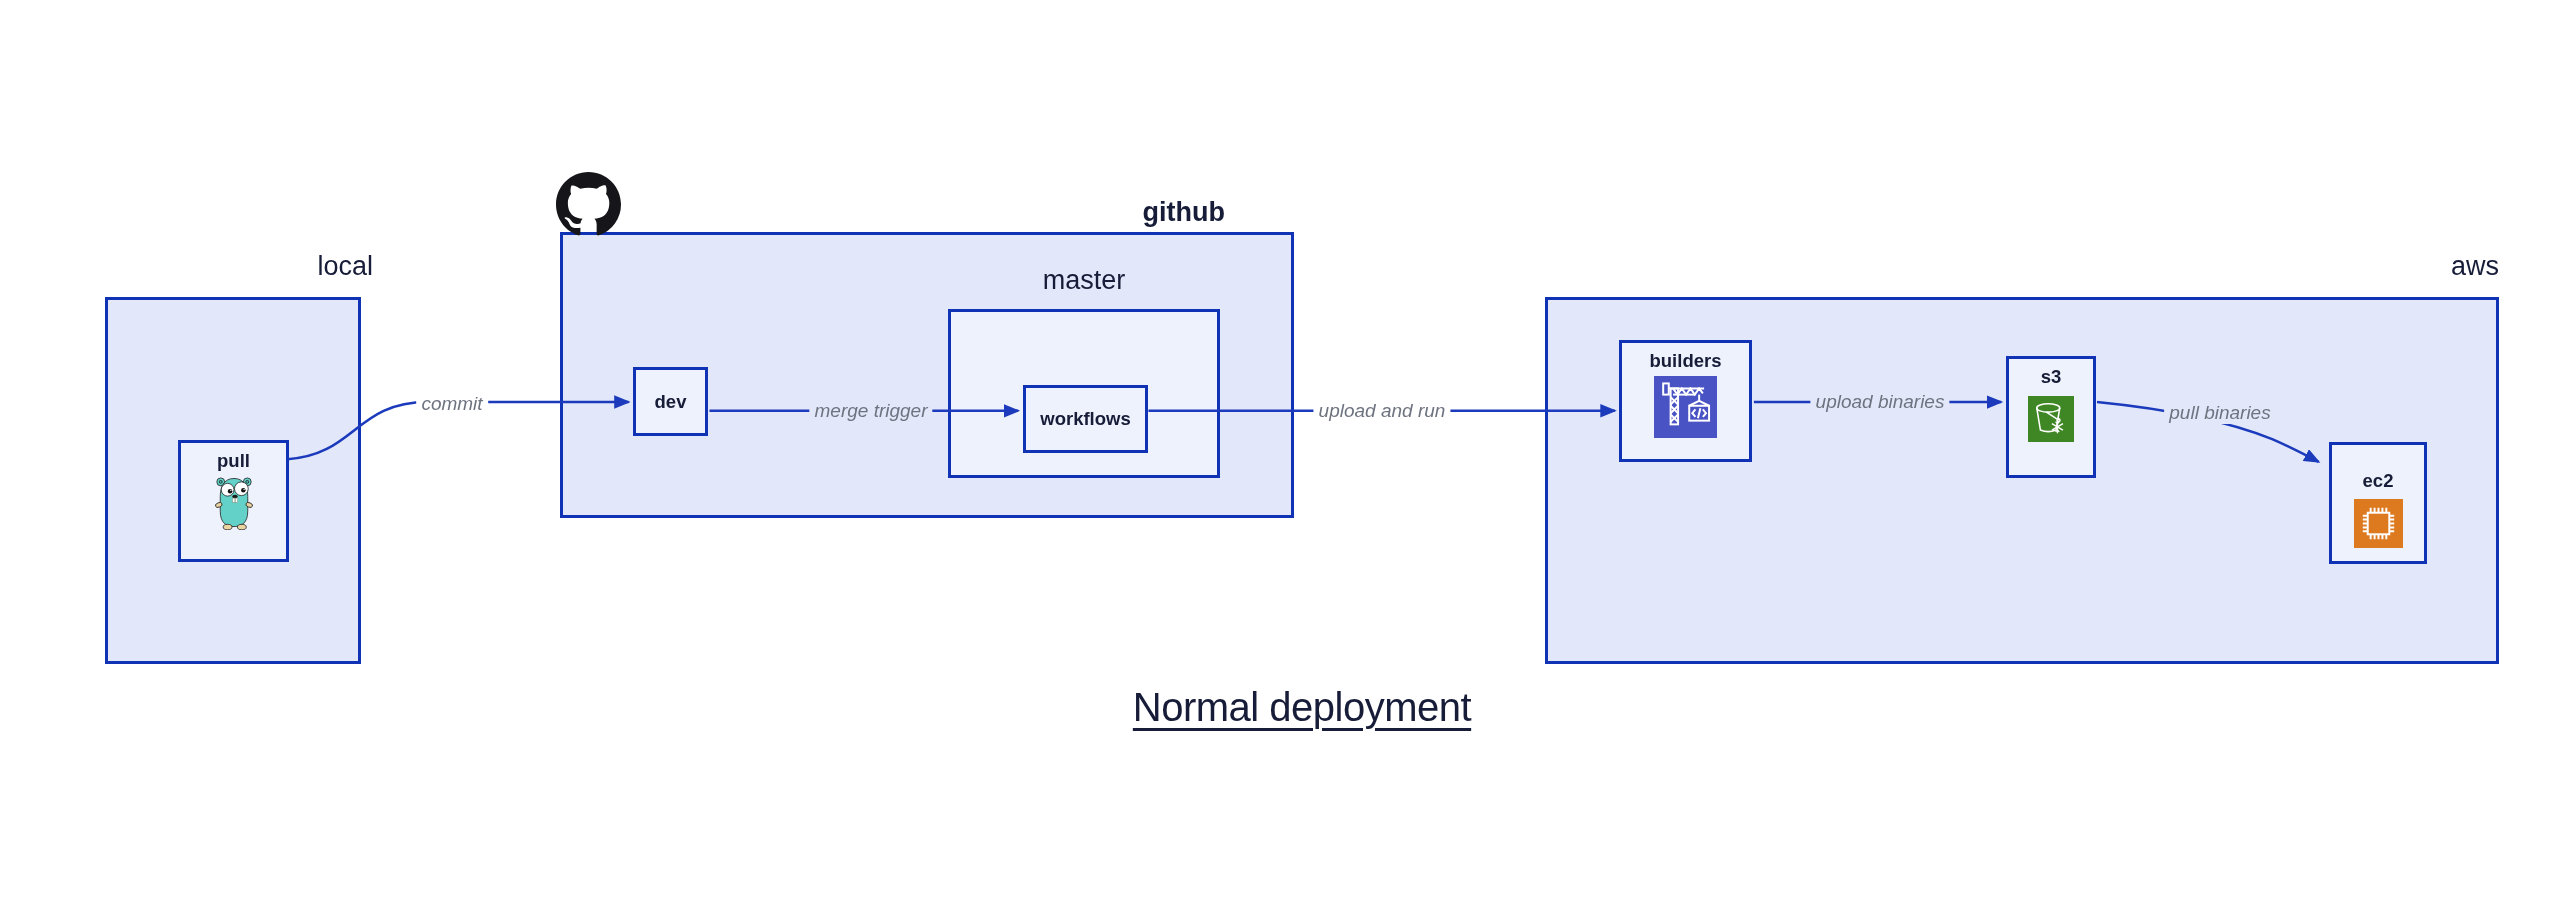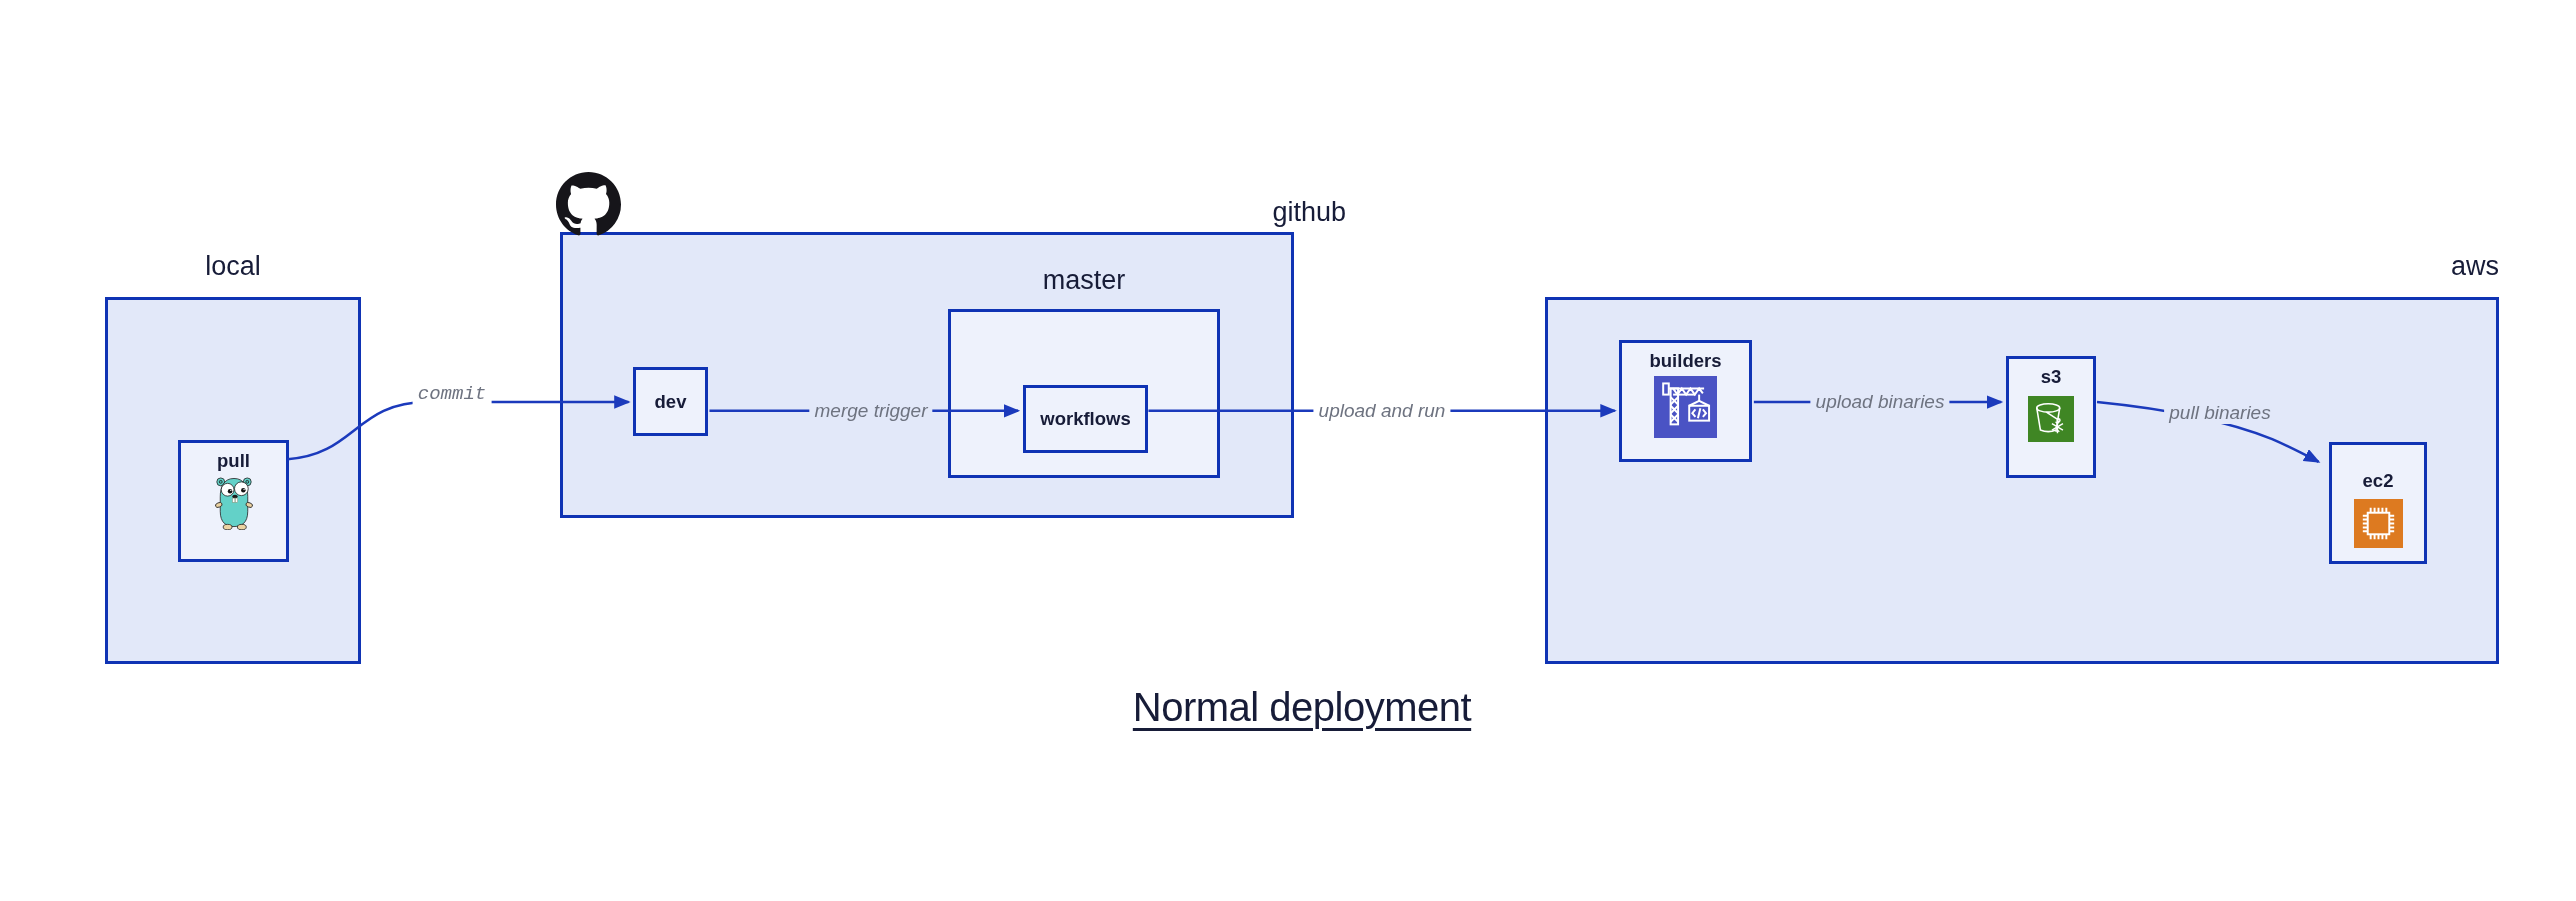--- a/index.html
+++ b/index.html
@@ -18,22 +18,22 @@
   .container.inner{background:var(--node-fill,#eef2fc);z-index:2;}
   .c-local {left:105px; top:297px; width:256px; height:367px;}
   .c-github{left:560px;top:232px; width:734px;height:286px;}
   .c-master{left:948px;top:309px; width:272px; height:169px;}
   .c-aws   {left:1545px;top:297px; width:954px;height:367px;}
   
   .clabel{
     position:absolute;font-size:27px;line-height:31px;
     color:var(--label-navy,#171c38);z-index:2;white-space:nowrap;
   }
-  .l-local {left:105px; width:256px; top:251px;text-align:center;}
-  .l-github{left:1140px;width:206px; top:197px;text-align:right;}
+  .l-local {left:117px; width:256px; top:251px;text-align:right;}
+  .l-github{left:1019px;width:206px; top:197px;text-align:right;font-weight:bold;}
   .l-master{left:948px;width:272px; top:265px;text-align:center;}
   .l-aws   {left:1545px;width:954px;top:251px;text-align:right;}
   
   .node{
     position:absolute;box-sizing:border-box;
     border:3.1px solid var(--container-border,#0f33b4);
     background:var(--node-fill,#eef2fc);
     display:flex;flex-direction:column;align-items:center;
     z-index:3;
   }
@@ -63,21 +63,21 @@
   .edges path.edge{fill:none;stroke:var(--edge-line,#1b3abc);stroke-width:5px;}
   .edges .ah{fill:var(--edge-line,#1b3abc);}
   
   .elabel{
     position:absolute;transform:translate(-50%,-50%);
     font-size:19px;font-style:italic;color:var(--edge-label,#6e7380);
     padding:0 5.2px;white-space:nowrap;z-index:5;
   }
   .on-white{background:var(--canvas-bg,#ffffff);}
   .on-fill {background:var(--container-fill,#e2e8f9);}
-  .e-commit {left:452px; top:394px;font-family:Liberation Mono, monospace;}
+  .e-commit {left:452px; top:404px;}
   .e-merge  {left:837px;top:411px;margin-left:34px;}
   .e-upload-run{left:1382px;top:411px;}
   .e-upload-bin{left:1880px;top:402px;}
   .e-pull   {left:2220px;top:413px;}
   
   .title{
     position:absolute;left:0;top:685px;width:2604px;text-align:center;
     font-size:40px;letter-spacing:-0.5px;color:var(--label-navy,#171c38);
     text-decoration:underline;text-decoration-thickness:3.1px;text-underline-offset:7.2px;
     z-index:2;

